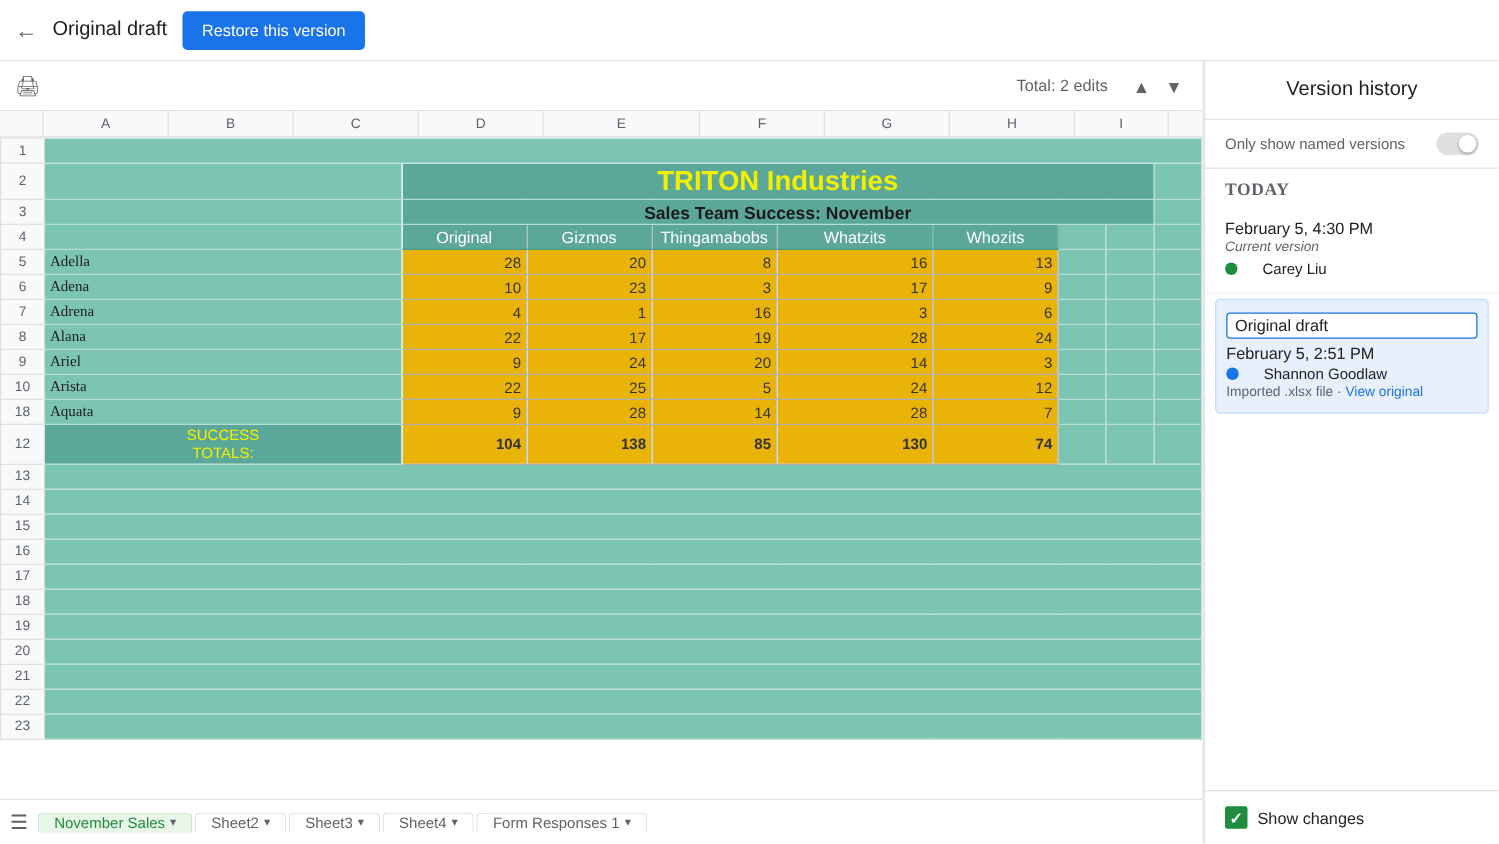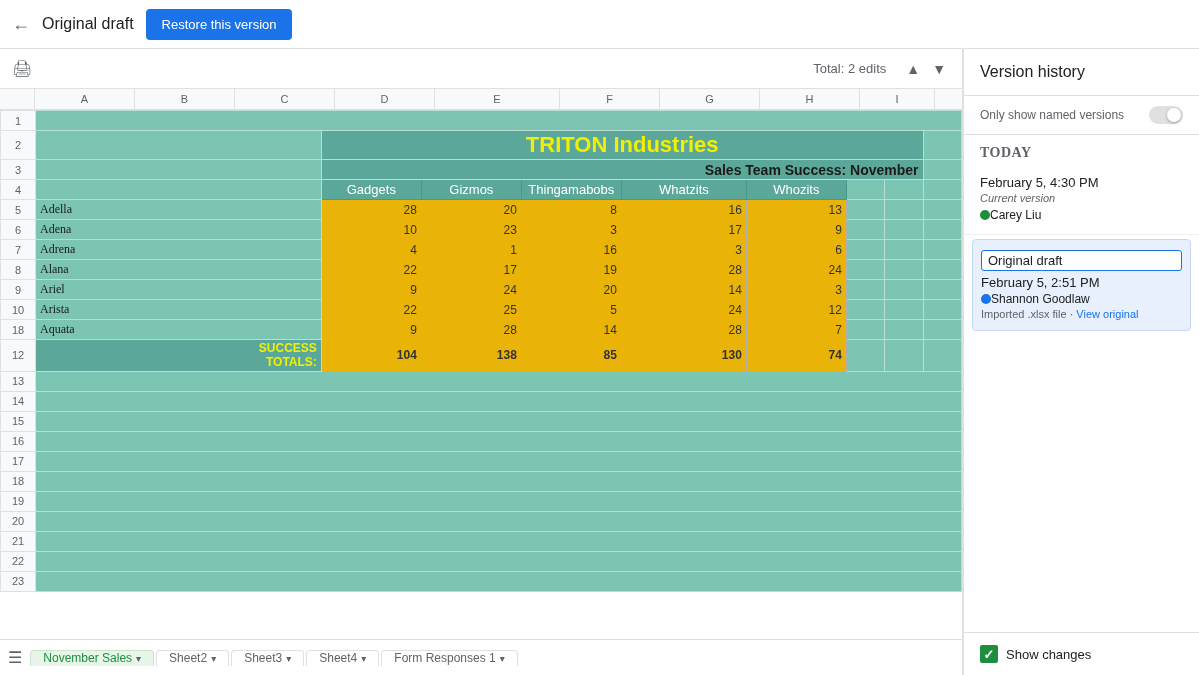--- a/index.html
+++ b/index.html
@@ -58,34 +58,34 @@
     .sheet-table td.white-bg { background: #eab308; border: 1px solid #b0b0b0; }
     .sheet-table td.text-right { text-align: right; }
 
     
     .title-cell {
       background: #5ba89a !important; color: #f0f000 !important; font-size: 22px !important;
       font-weight: bold !important; text-align: center !important;
     }
     .subtitle-cell {
       background: #5ba89a !important; color: #1a1a1a !important; font-size: 14px !important;
-      font-weight: bold !important; text-align: right;
+      font-weight: bold !important; text-align: center;
     }
     .header-col {
       background: #5ba89a !important; color: #fff !important; font-size: 13px !important;
       text-align: center !important; font-weight: 500 !important; border: 1px solid #4a9888 !important;
     }
     .name-col {
       background: #7cc5b3 !important; color: #1a1a1a !important; font-size: 12px !important;
       font-weight: 500 !important;
       font-family: Liberation Serif, serif;
     }
     .totals-label {
       background: #5ba89a !important; color: #f0f000 !important; font-size: 12px !important;
-      font-weight: bold; text-align: right;
+      font-weight: normal; text-align: center;
     }
 
     
     .bottom-tabs {
       display: flex; align-items: center; height: 36px; border-top: 1px solid #e0e0e0;
       background: #fff; flex-shrink: 0; padding: 0 8px; gap: 0;
     }
     .hamburger-icon { color: #5f6368; font-size: 16px; cursor: pointer; margin-right: 8px; }
     .sheet-tab {
       display: flex; align-items: center; height: 16px; padding: 0 12px; font-size: 12px;
@@ -96,21 +96,21 @@
       background: #e8f5e9; color: #1e8e3e; font-weight: 500; border-color: #c8e6c9;
     }
     .tab-arrow { font-size: 10px; color: #5f6368; }
 
     
     .version-panel {
       width: 236px; flex-shrink: 0; display: flex; flex-direction: column;
       border-left: 1px solid #e0e0e0; background: #fff;
     }
     .version-panel-header {
-      padding: 14px 16px; border-bottom: 1px solid #e0e0e0; display: flex; align-items: center; justify-content: flex-start;
+      padding: 14px 16px; border-bottom: 1px solid #e0e0e0; display: flex; align-items: center; justify-content: center;
     }
     .version-panel-title { font-size: 16px; font-weight: 500; color: #202124; }
     .toggle-row {
       display: flex; align-items: center; padding: 10px 16px; border-bottom: 1px solid #e0e0e0; gap: 8px;
     }
     .toggle-label { font-size: 12px; color: #5f6368; flex: 1; }
     .toggle {
       width: 34px; height: 18px; background: #e0e0e0; border-radius: 9px; cursor: pointer;
       display: flex; align-items: center; padding: 2px; position: relative;
     }
@@ -120,21 +120,21 @@
     }
     .today-label {
       padding: 10px 16px 4px; font-size: 14px; font-weight: 600; color: #5f6368; letter-spacing: 0.5px; font-family: Liberation Serif, serif;
     }
     .version-item {
       padding: 10px 16px; cursor: pointer; border-bottom: 1px solid #f0f0f0;
     }
     .version-item.selected { background: #e8f0fe; border: 1px solid #c5d8f5; margin: 4px 8px; border-radius: 4px; padding: 10px 8px; }
     .version-time { font-size: 13px; font-weight: 500; color: #202124; margin-bottom: 2px; }
     .version-current { font-size: 11px; color: #5f6368; margin-bottom: 4px; font-style: italic; }
-    .version-author-row { display: flex; align-items: center; gap: 0; margin-bottom: 2px; }
+    .version-author-row { display: flex; align-items: center; gap: 20px; margin-bottom: 2px; }
     .author-dot { width: 10px; height: 10px; border-radius: 50%; flex-shrink: 0; }
     .author-name { font-size: 12px; color: #202124; }
     .version-sub { font-size: 11px; color: #5f6368; margin-top: 2px; }
     .view-original { font-size: 11px; color: #1a73e8; cursor: pointer; text-decoration: none; }
 
     .version-name-input {
       border: 1px solid #1a73e8; border-radius: 3px; padding: 2px 6px; font-size: 13px;
       width: 100%; outline: none; color: #202124;
     }
 
@@ -201,21 +201,21 @@
         <tr>
           <td class="row-num">3</td>
           <td class="empty"></td>
           <td colspan="7" class="subtitle-cell">Sales Team Success: November</td>
           <td class="empty"></td>
         </tr>
 
         <tr>
           <td class="row-num">4</td>
           <td class="empty"></td>
-          <td class="header-col" style="width:100px">Gadgets</td>
+          <td class="header-col" style="width:100px">Original</td>
           <td class="header-col" style="width:100px">Gizmos</td>
           <td class="header-col" style="width:100px">Thingamabobs</td>
           <td class="header-col" style="width:125px">Whatzits</td>
           <td class="header-col" style="width:100px">Whozits</td>
           <td class="empty"></td>
           <td class="empty"></td>
           <td class="empty"></td>
         </tr>
 
         <tr>

